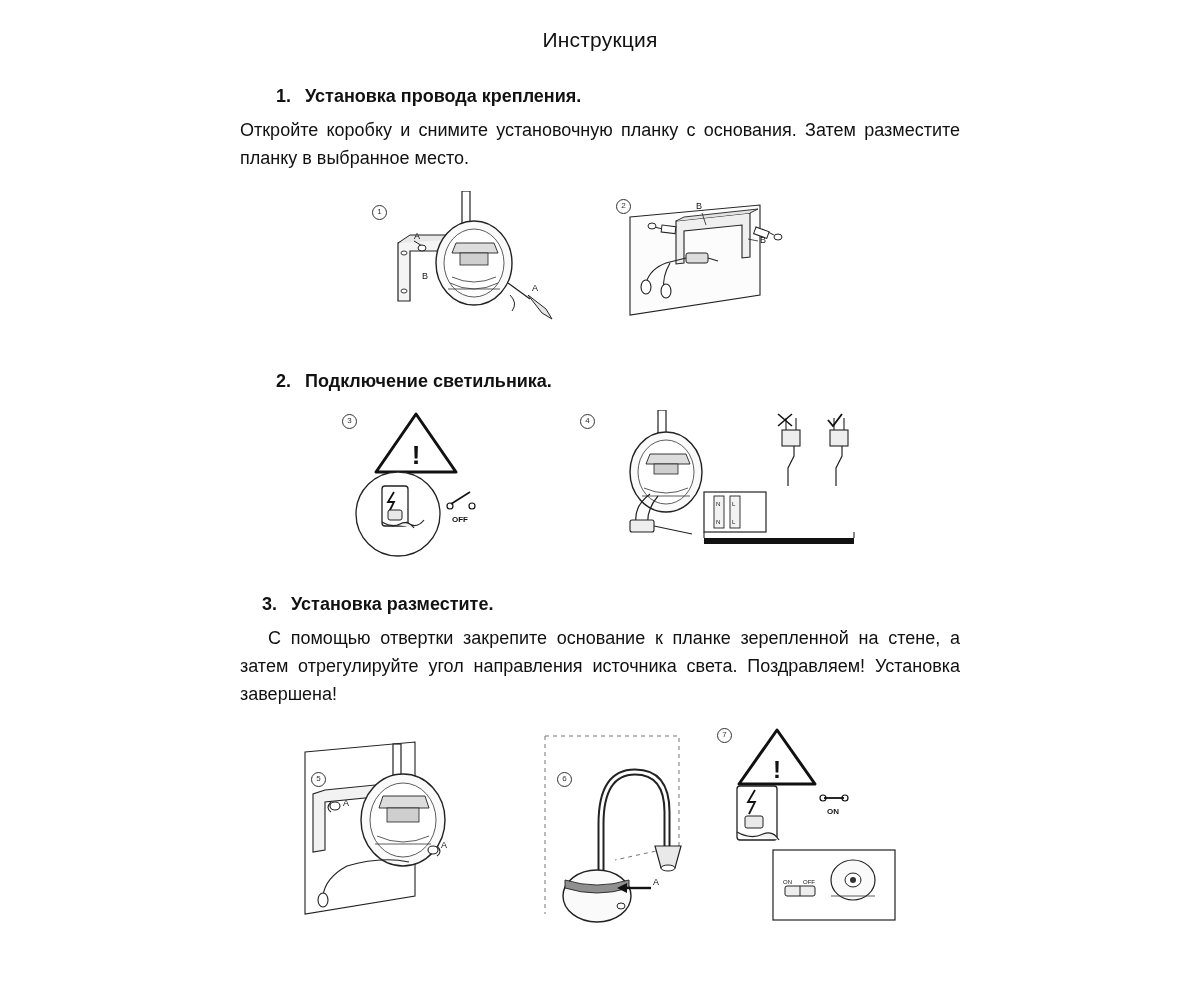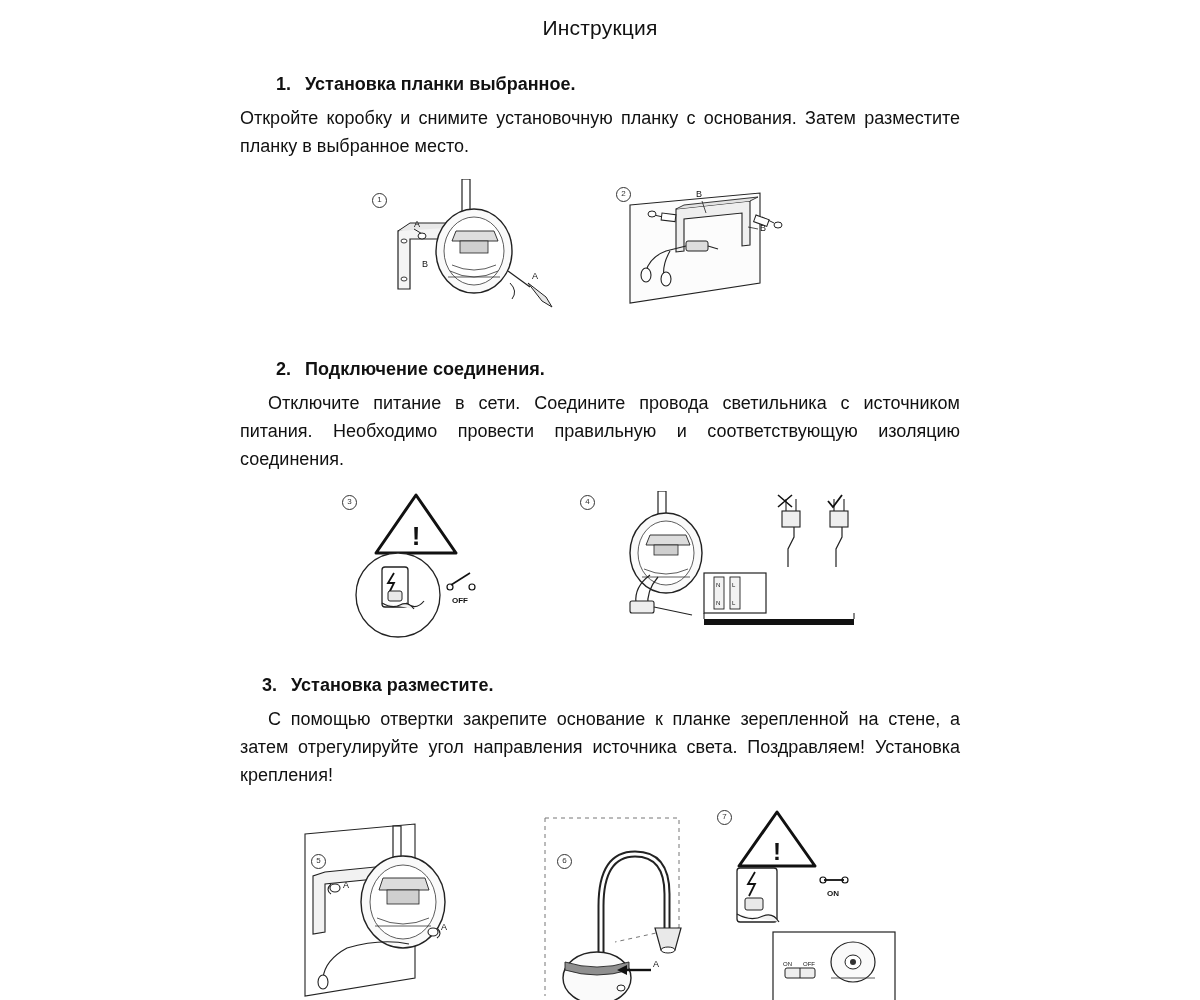--- a/index.html
+++ b/index.html
@@ -13,21 +13,21 @@
   }
   .page{
     position:relative;
     width:1200px;height:1000px;
     box-sizing:border-box;
   }
   .doc-title{
     text-align:center;
     font-size:21px;
     font-weight:400;
-    margin:0;
+    margin:12px;
     padding-top:16px;
     letter-spacing:.2px;
   }
   .content{
     width:740px;
     margin:0 auto;
     position:relative;
   }
   .step-head{
     font-weight:bold;
@@ -70,21 +70,21 @@
 <body>
 
 <div class="page">
 
   <h1 class="doc-title">Инструкция</h1>
 
   <div class="content">
 
     <div class="step-head">
       <span class="num">1.</span>
-      <span>Установка планки выбранное.</span>
+      <span>Установка провода крепления.</span>
     </div>
     <p class="para">Откройте коробку и снимите установочную планку с основания. Затем разместите планку в выбранное место.</p>
 
     <div class="fig-row" style="margin-top:18px;">
 
       <div class="fig" style="width:200px;height:140px;">
         <span class="circ-num" style="left:2px;top:14px;">1</span>
         <svg width="200" height="140" viewBox="0 0 200 140">
 
           <path d="M28 52 L28 110 L40 110 L40 60 L92 60 L92 48 L40 48 Z" fill="#f4f4f4" stroke="#222" stroke-width="1.2"></path>
@@ -143,23 +143,22 @@
           <path d="M98 67 L108 70" stroke="#222" stroke-width="1.1"></path>
           <path d="M60 72 Q52 86 54 98" fill="none" stroke="#222" stroke-width="1.1"></path>
           <ellipse cx="36" cy="96" rx="5" ry="7" fill="#fff" stroke="#222" stroke-width="1.1"></ellipse>
           <ellipse cx="56" cy="100" rx="5" ry="7" fill="#fff" stroke="#222" stroke-width="1.1"></ellipse>
         </svg>
       </div>
     </div>
 
     <div class="step-head" style="margin-top:40px;">
       <span class="num">2.</span>
-      <span>Подключение соединения.</span>
-    </div>
-    <p class="para indent j">Отключите питание в сети. Соедините провода светильника с источником питания. Необходимо провести правильную и соответствующую изоляцию соединения.</p>
+      <span>Подключение светильника.</span>
+    </div>
 
     <div class="fig-row" style="margin-top:18px;gap:60px;">
 
       <div class="fig" style="width:200px;height:150px;">
         <span class="circ-num" style="left:22px;top:4px;">3</span>
         <svg width="200" height="150" viewBox="0 0 200 150">
 
           <path d="M96 4 L136 62 L56 62 Z" fill="#fff" stroke="#111" stroke-width="3" stroke-linejoin="round"></path>
           <text x="96" y="54" text-anchor="middle" font-size="26" font-weight="bold" font-family="Liberation Sans, sans-serif" fill="#111">!</text>
 
@@ -219,21 +218,21 @@
             <path d="M-4 4 L1 10 L10 -2" fill="none" stroke="#111" stroke-width="1.8"></path>
           </g>
         </svg>
       </div>
     </div>
 
     <div class="step-head" style="margin-top:34px;padding-left:32px;">
       <span class="num">3.</span>
       <span>Установка разместите.</span>
     </div>
-    <p class="para indent j">С помощью отвертки закрепите основание к планке зерепленной на стене, а затем отрегулируйте угол направления источника света. Поздравляем! Установка крепления!</p>
+    <p class="para indent j">С помощью отвертки закрепите основание к планке зерепленной на стене, а затем отрегулируйте угол направления источника света. Поздравляем! Установка завершена!</p>
 
     <div class="fig-row" style="margin-top:20px;gap:16px;align-items:flex-start;">
 
       <div class="fig" style="width:230px;height:195px;">
         <span class="circ-num" style="left:22px;top:44px;">5</span>
         <svg width="230" height="195" viewBox="0 0 230 195">
 
           <path d="M16 24 L126 14 L126 168 L16 186 Z" fill="#fff" stroke="#222" stroke-width="1.1"></path>
 
           <path d="M24 66 L24 124 L36 122 L36 74 L96 68 L96 56 L36 62 Z" fill="#f2f2f2" stroke="#222" stroke-width="1.1"></path>

